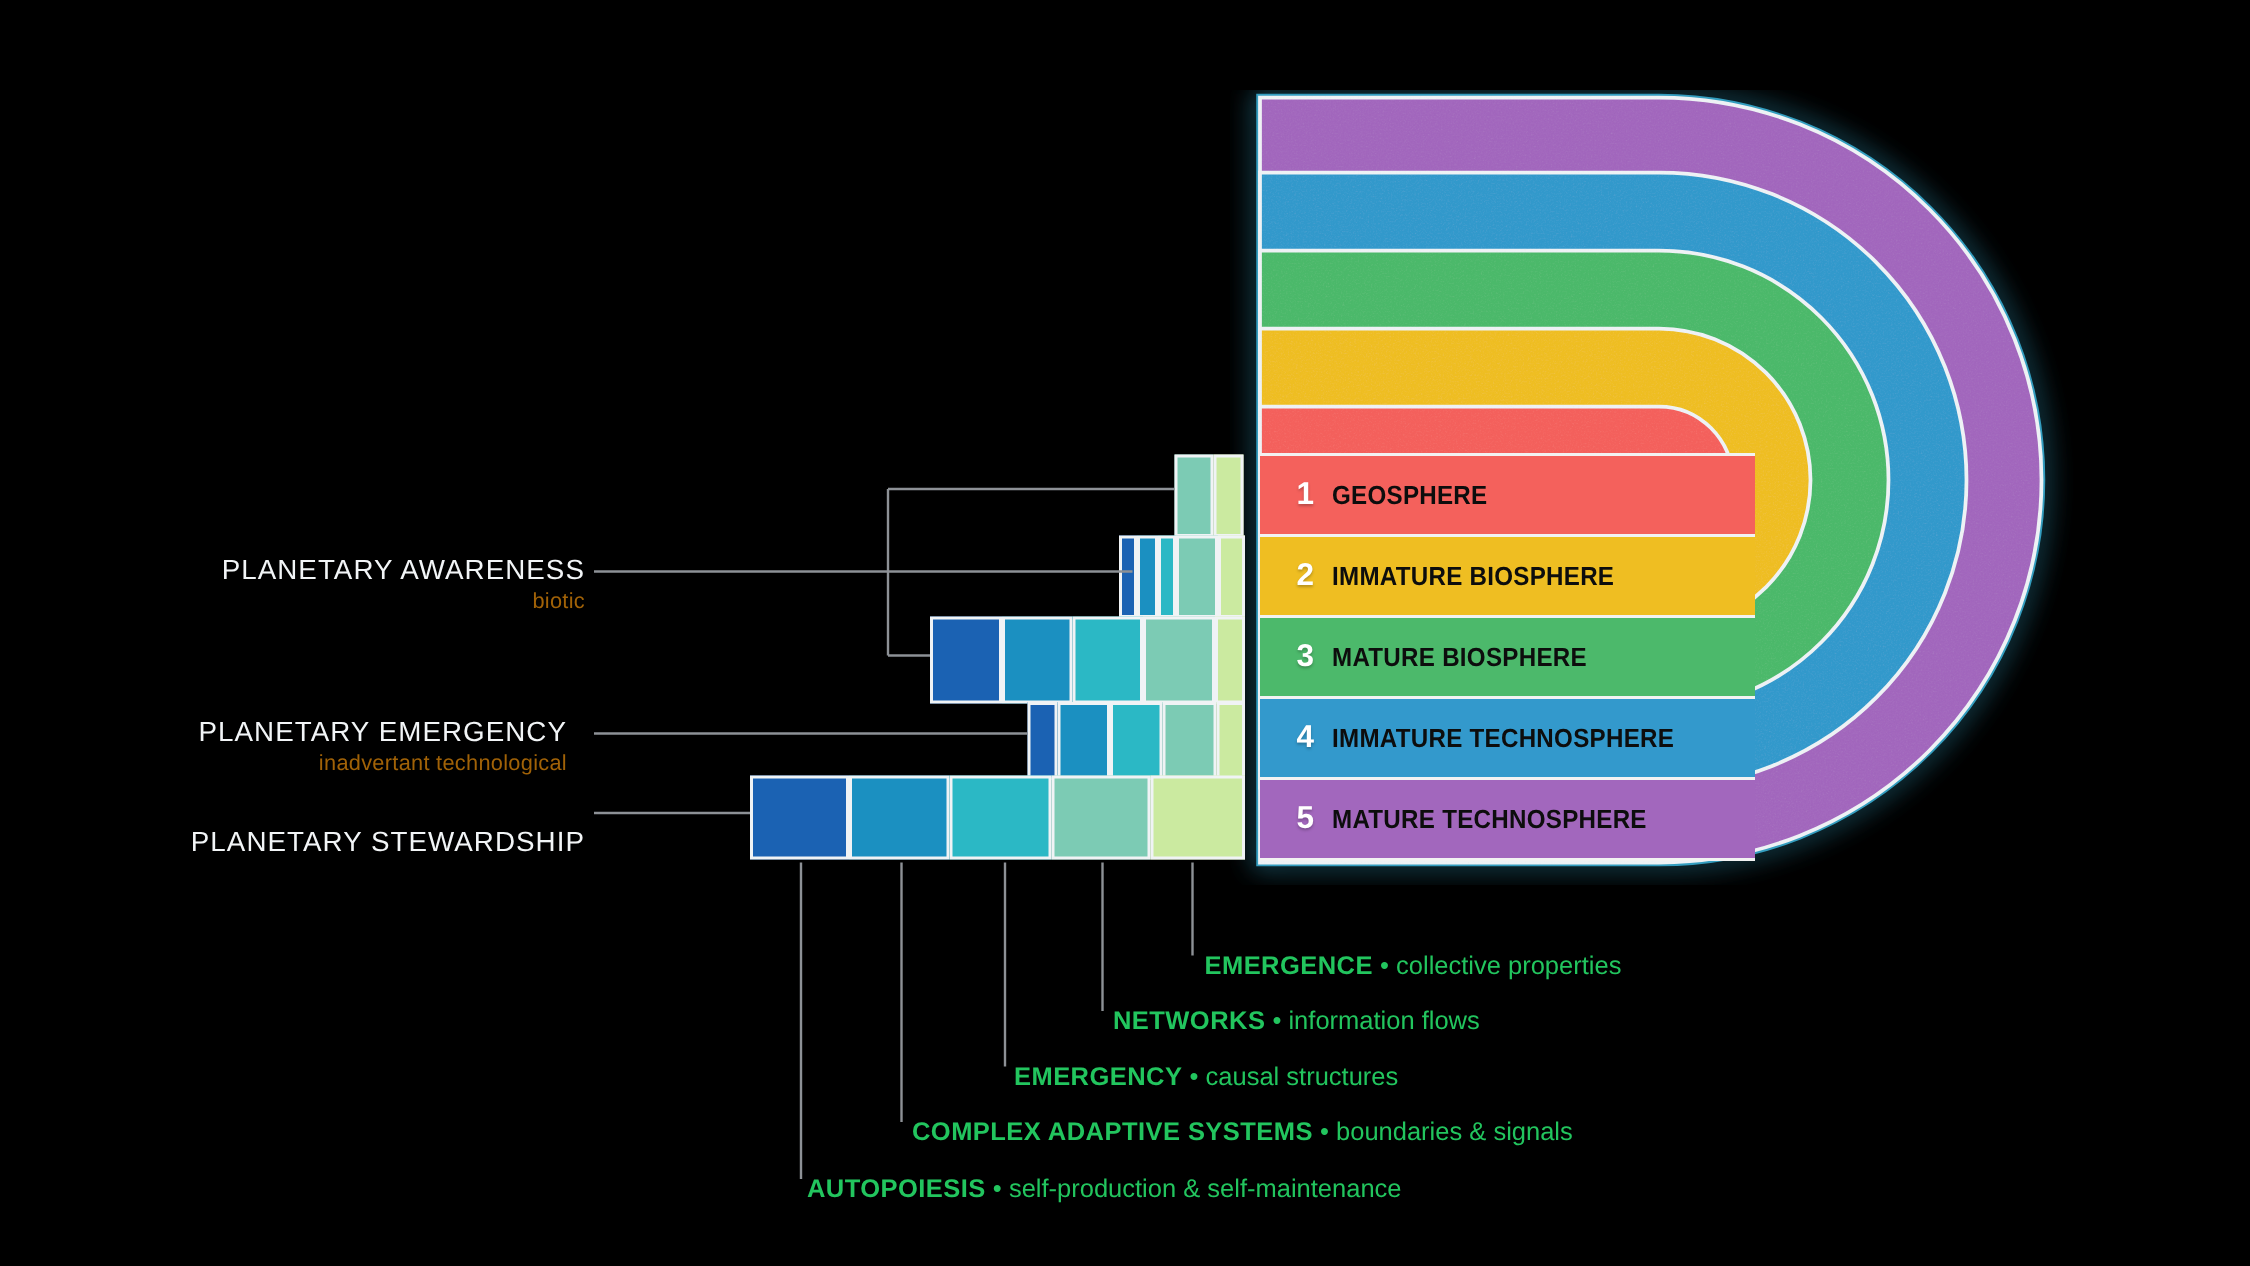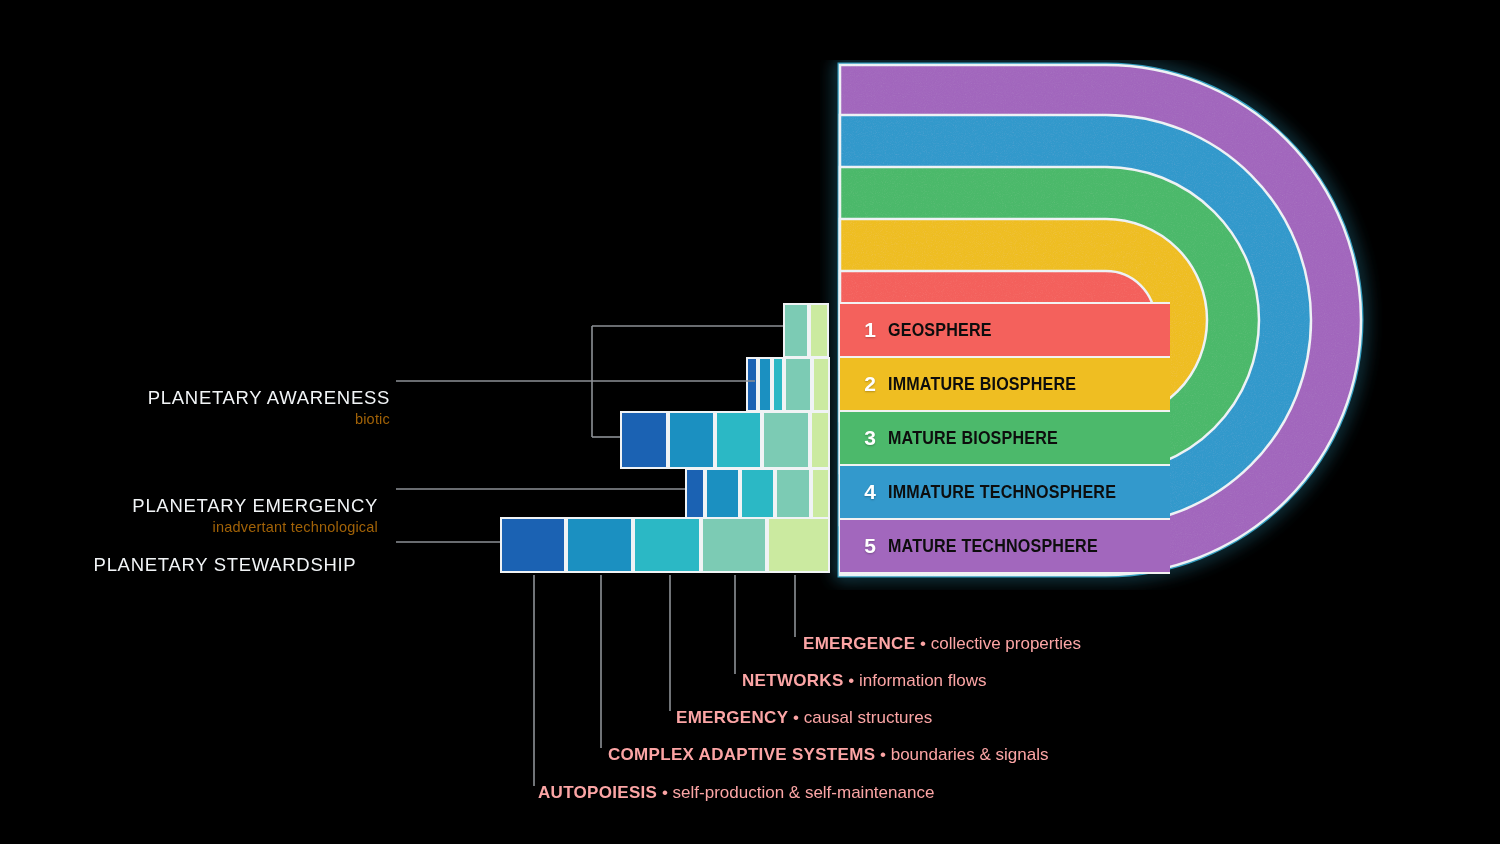--- a/index.html
+++ b/index.html
@@ -46,25 +46,25 @@
     font-stretch:condensed;
     transform:scaleX(.92);transform-origin:left center;
   }
 
   
   #stair{position:absolute;left:0;top:0;width:1500px;height:844px;pointer-events:none;}
   .cell{position:absolute;box-sizing:border-box;border:2px solid #f0f3f5;}
 
   
   .lbl-left{position:absolute;text-align:right;}
-  .lbl-left .t1{font-size:18.5px;color:#f2f5f7;letter-spacing:.7px;white-space:nowrap;margin-top:18px;}
+  .lbl-left .t1{font-size:18.5px;color:#f2f5f7;letter-spacing:.7px;white-space:nowrap;}
   .lbl-left .t2{font-size:14.5px;color:#a16207;white-space:nowrap;margin-top:2px;letter-spacing:.2px;}
 
   
-  .lbl-bottom{position:absolute;white-space:nowrap;font-size:17px;color:#fca5a5;}
+  .lbl-bottom{position:absolute;white-space:nowrap;font-size:17px;color:#22c55e;}
   .lbl-bottom b{font-weight:bold;letter-spacing:.3px;}
   .lbl-bottom span.desc{font-weight:400;}
 
   
   #wires{position:absolute;left:0;top:0;width:1500px;height:844px;}
 </style>
 </head>
 <body>
 
 <div id="stage">
@@ -191,21 +191,21 @@
   <div class="lbl-left" style="left:60px;top:369px;width:330px;">
     <div class="t1">PLANETARY AWARENESS</div>
     <div class="t2">biotic</div>
   </div>
 
   <div class="lbl-left" style="left:48px;top:477px;width:330px;">
     <div class="t1">PLANETARY EMERGENCY</div>
     <div class="t2">inadvertant technological</div>
   </div>
 
-  <div class="lbl-left" style="left:60px;top:536px;width:330px;text-align:center;">
+  <div class="lbl-left" style="left:60px;top:550px;width:330px;">
     <div class="t1">PLANETARY STEWARDSHIP</div>
   </div>
 
   <div class="lbl-bottom" style="left:803px;top:634px;">
     <b>EMERGENCE</b><span class="sep"> • </span><span class="desc">collective properties</span>
   </div>
 
   <div class="lbl-bottom" style="left:742px;top:671px;">
     <b>NETWORKS</b><span class="sep"> • </span><span class="desc">information flows</span>
   </div>

